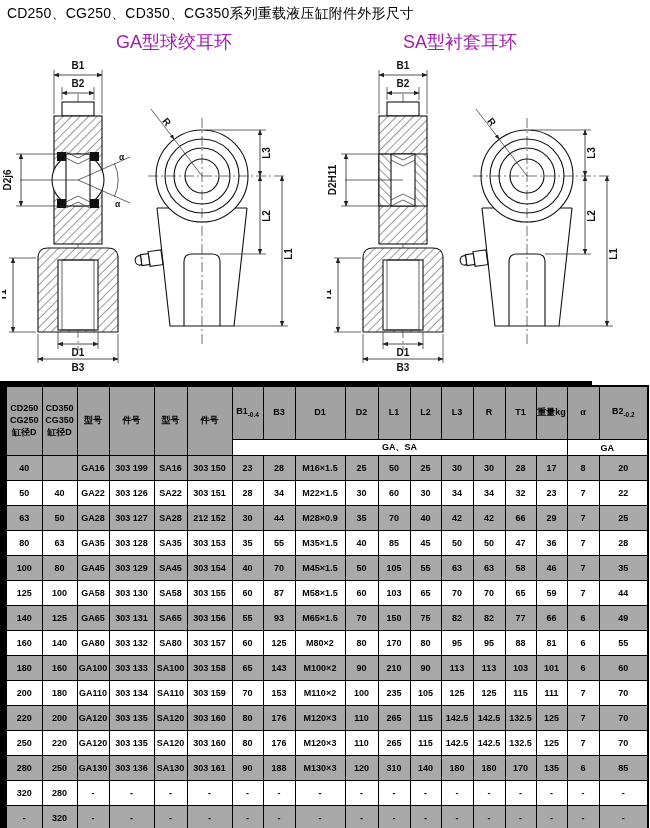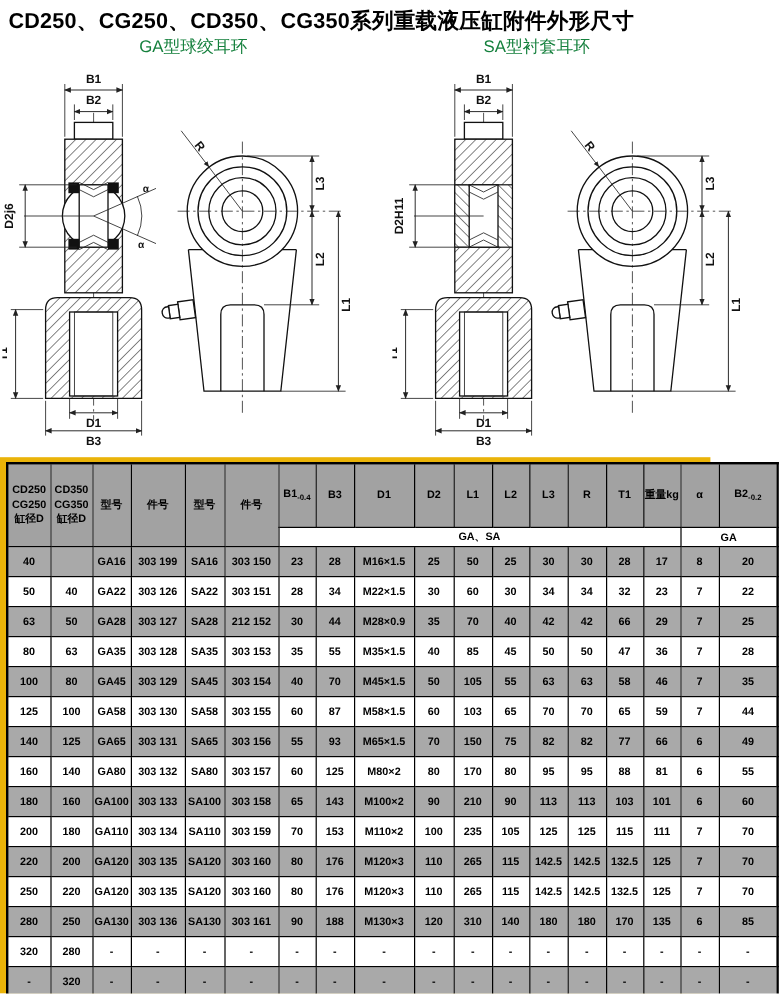--- a/index.html
+++ b/index.html
@@ -1,34 +1,34 @@
 <!DOCTYPE html>
 <html><head>
 <meta charset="utf-8">
 <style>
   html,body{margin:0;padding:0}
   .page{position:relative;width:650px;height:828px;background:#ffffff;overflow:hidden;
         font-family:"Liberation Sans",sans-serif;color:#000}
-  .title{position:absolute;left:7px;top:5px;font-size:18px;font-weight:bold;letter-spacing:.2px}
-  .caption{position:absolute;top:30px;font-size:14px;color:#15803d}
+  .title{position:absolute;left:7px;top:5px;font-size:14px;font-weight:normal;letter-spacing:.2px}
+  .caption{position:absolute;top:30px;font-size:18px;color:#a21caf}
   .caption-left{left:116px}
   .caption-right{left:403px}
   svg.drawing{position:absolute;top:58px}
   .drawing-left{left:2px}
   .drawing-right{left:327px}
   
   .obj{fill:none;stroke:#111;stroke-width:1.1}
   .objf{fill:#fff;stroke:#111;stroke-width:1.1}
   .thin{fill:none;stroke:#222;stroke-width:.7}
   .dim{fill:none;stroke:#222;stroke-width:.8}
   .cl{fill:none;stroke:#333;stroke-width:.7;stroke-dasharray:10 3 2 3}
   .lbl{font-size:10px;font-weight:bold;fill:#111}
   .lbls{font-size:8.5px;font-weight:bold;fill:#111}
   
-  .table-band{position:absolute;left:0;top:381px;width:592px;height:447px;background:#eab308}
+  .table-band{position:absolute;left:0;top:381px;width:592px;height:447px;background:#000000}
   table.spec{border-collapse:collapse;table-layout:fixed;width:642px;margin:4px 0 0 5px;
              background:#fff;border:2.5px solid #000}
   .spec th,.spec td{border:1.6px solid #000;text-align:center;vertical-align:middle;padding:0;
              font-size:9px;font-weight:bold;color:#000;overflow:hidden}
   .spec thead th{background:#a2a2a2;height:52px;line-height:1.3;white-space:pre-line}
   .spec thead tr.subhead td{background:#fff;height:15px}
   .spec tbody td{height:24px;white-space:nowrap}
   .spec tbody tr:nth-child(odd) td{background:#a9a9a9}
   .spec sub{font-size:6.5px;font-weight:bold}
 </style>

